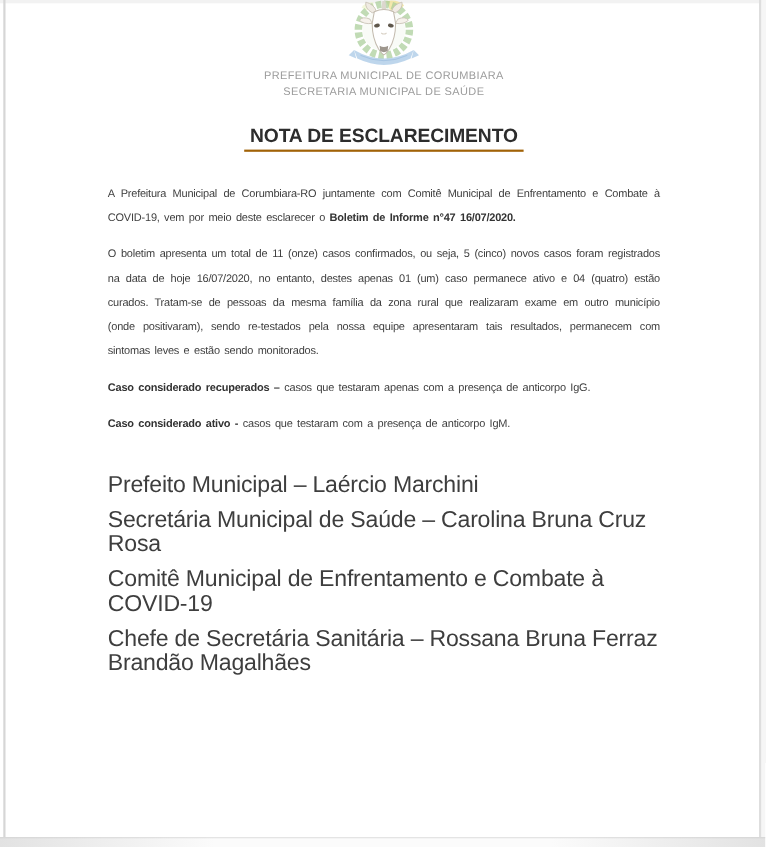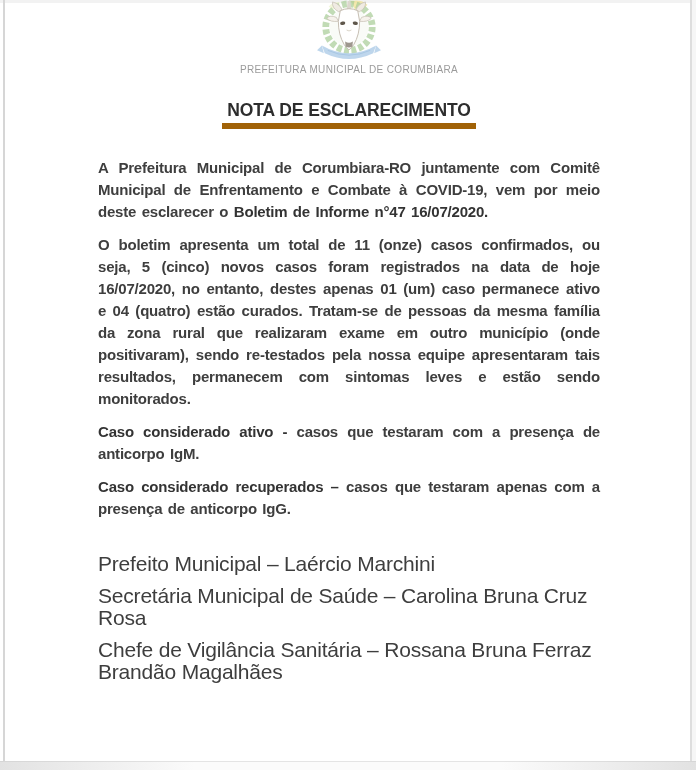--- a/index.html
+++ b/index.html
@@ -30,31 +30,30 @@
     font-size:10px; line-height:13.5px;
     color:#9b9b9b; letter-spacing:.35px;
     font-weight:400;
   }
 
   .title-wrap { text-align:center; margin-top:23px; }
   .title {
     display:inline-block;
     font-size:17.5px; font-weight:bold; color:#2d2d2d;
     letter-spacing:-.1px;
-    border-bottom:6px solid #a16207;
+    border-bottom:2px solid #a16207;
     padding:0 5px 2px 5px;
   }
 
   .body { margin-top:28px; }
   .para {
-    font-size:15px; line-height:22px; color:#3e3e3e;
+    font-size:10px; line-height:22px; color:#3e3e3e;
     text-align:justify;
     letter-spacing:-.2px; word-spacing:1.5px;
     margin-bottom:11px;
-    font-weight:bold;
   }
   .para strong { color:#333333; }
 
   .signatures { margin-top:33px; }
   .sig {
     font-size:21px; line-height:22px; color:#3e3e3e;
     letter-spacing:-.2px;
     margin-bottom:10px;
   }
 </style>
@@ -96,37 +95,39 @@
         <path d="M29 11 Q38 7 47 11 L49 22 Q49 36 43 46 Q40 50.5 38 51.5 Q36 50.5 33 46 Q27 36 27 22 Z" fill="#ffffff" stroke="#c4bcb0" stroke-width="1"></path>
 
         <ellipse cx="31.5" cy="24" rx="2.7" ry="1.8" fill="#5f574c" transform="rotate(-12 31.5 24)"></ellipse>
         <ellipse cx="44.5" cy="24" rx="2.7" ry="1.8" fill="#5f574c" transform="rotate(12 44.5 24)"></ellipse>
 
         <path d="M34 43 Q38 45.5 42 43 L41.5 48 Q38 50 34.5 48 Z" fill="#8d857a" opacity=".85"></path>
         <path d="M35.5 31 Q38 33 40.5 31" stroke="#d9d2c6" stroke-width="1" fill="none"></path>
       </svg>
       <div class="org-lines">
         <div class="org-line">PREFEITURA MUNICIPAL DE CORUMBIARA</div>
+        <div class="org-line">SECRETARIA MUNICIPAL DE SAÚDE</div>
       </div>
     </header>
 
     <div class="title-wrap">
       <span class="title">NOTA DE ESCLARECIMENTO</span>
     </div>
 
     <main class="body">
       <p class="para"><span>A Prefeitura Municipal de Corumbiara-RO juntamente com Comitê Municipal de Enfrentamento e Combate à COVID-19, vem por meio deste esclarecer o </span><strong>Boletim de Informe n°47 16/07/2020.</strong></p>
 
       <p class="para">O boletim apresenta um total de 11 (onze) casos confirmados, ou seja, 5 (cinco) novos casos foram registrados na data de hoje 16/07/2020, no entanto, destes apenas 01 (um) caso permanece ativo e 04 (quatro) estão curados. Tratam-se de pessoas da mesma família da zona rural que realizaram exame em outro município (onde positivaram), sendo re-testados pela nossa equipe apresentaram tais resultados, permanecem com sintomas leves e estão sendo monitorados.</p>
 
+      <p class="para"><strong>Caso considerado recuperados – </strong><span>casos que testaram apenas com a presença de anticorpo IgG.</span></p>
+
       <p class="para"><strong>Caso considerado ativo - </strong><span>casos que testaram com a presença de anticorpo IgM.</span></p>
-
-      <p class="para"><strong>Caso considerado recuperados – </strong><span>casos que testaram apenas com a presença de anticorpo IgG.</span></p>
     </main>
 
     <footer class="signatures">
       <p class="sig">Prefeito Municipal – Laércio Marchini</p>
       <p class="sig">Secretária Municipal de Saúde – Carolina Bruna Cruz Rosa</p>
-      <p class="sig">Chefe de Vigilância Sanitária – Rossana Bruna Ferraz Brandão Magalhães</p>
+      <p class="sig">Comitê Municipal de Enfrentamento e Combate à COVID-19</p>
+      <p class="sig">Chefe de Secretária Sanitária – Rossana Bruna Ferraz Brandão Magalhães</p>
     </footer>
 
   </div>
 </div>
 
 </body></html>

